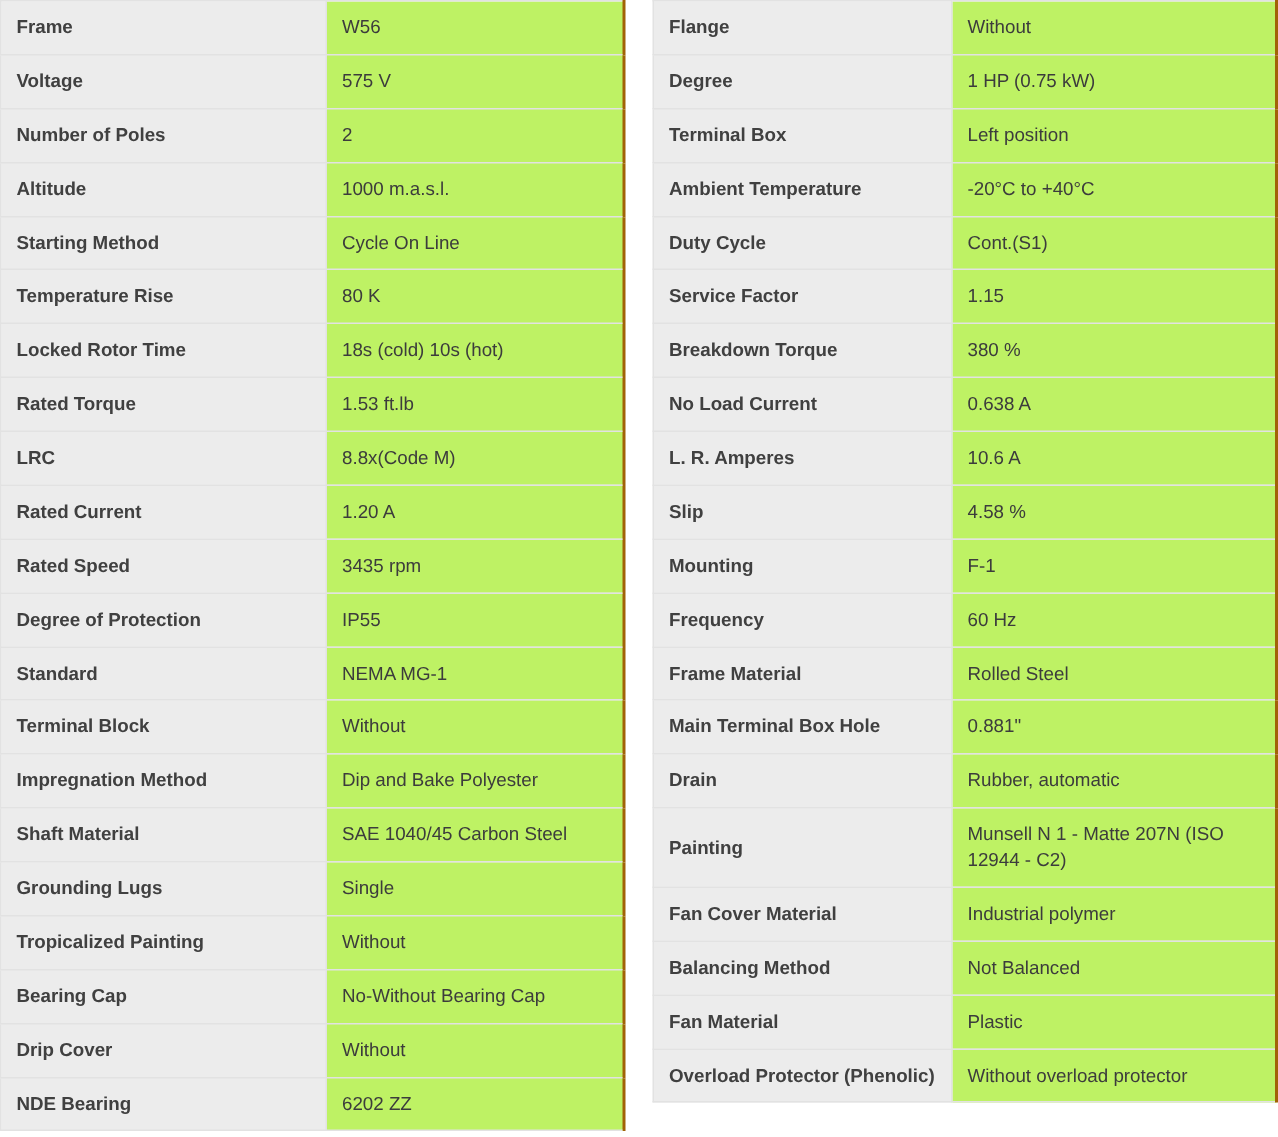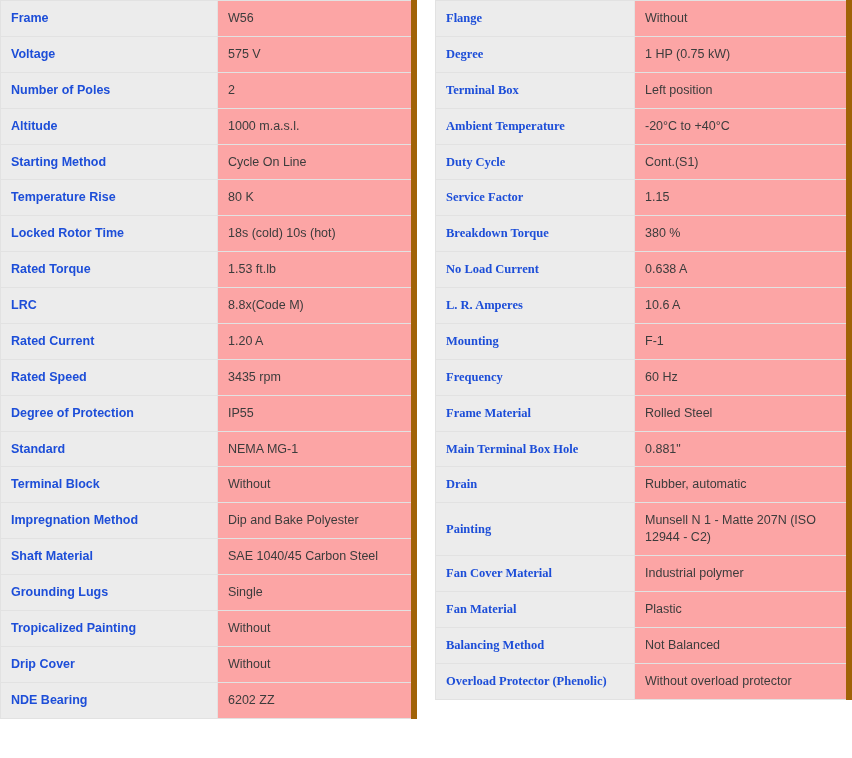--- a/index.html
+++ b/index.html
@@ -37,32 +37,31 @@
     vertical-align: middle;
     line-height: 1.35;
   }
   table.spec tr:first-child td {
     border-top: 1px solid #e2e2e2;
   }
   td.k {
     width: 196px;
     background: #ececec;
     font-weight: bold;
-    color: #1d4ed8;
+    color: #404040;
     border-right: 1px solid #e2e2e2;
     border-left: 1px solid #e2e2e2;
   }
   td.v {
-    background: #fca5a5;
+    background: #bef264;
     color: #3c3c3c;
-    border-right: 6px solid #a16207;
+    border-right: 2px solid #a16207;
   }
   .right-col td.k {
     width: 178px;
-    font-family: Liberation Serif, serif;
   }
 </style>
 </head>
 <body>
 
 <div class="spec-wrap">
 
   <div class="spec-col">
     <table class="spec left-col">
       <tbody id="left-body">
@@ -132,20 +131,24 @@
           </tr>
           <tr>
             <td class="k">Grounding Lugs</td>
             <td class="v">Single</td>
           </tr>
           <tr>
             <td class="k">Tropicalized Painting</td>
             <td class="v">Without</td>
           </tr>
           <tr>
+            <td class="k">Bearing Cap</td>
+            <td class="v">No-Without Bearing Cap</td>
+          </tr>
+          <tr>
             <td class="k">Drip Cover</td>
             <td class="v">Without</td>
           </tr>
           <tr>
             <td class="k">NDE Bearing</td>
             <td class="v">6202 ZZ</td>
           </tr>
         </tbody>
     </table>
   </div>
@@ -183,20 +186,24 @@
           </tr>
           <tr>
             <td class="k">No Load Current</td>
             <td class="v">0.638 A</td>
           </tr>
           <tr>
             <td class="k">L. R. Amperes</td>
             <td class="v">10.6 A</td>
           </tr>
           <tr>
+            <td class="k">Slip</td>
+            <td class="v">4.58 %</td>
+          </tr>
+          <tr>
             <td class="k">Mounting</td>
             <td class="v">F-1</td>
           </tr>
           <tr>
             <td class="k">Frequency</td>
             <td class="v">60 Hz</td>
           </tr>
           <tr>
             <td class="k">Frame Material</td>
             <td class="v">Rolled Steel</td>
@@ -211,26 +218,26 @@
           </tr>
           <tr>
             <td class="k">Painting</td>
             <td class="v">Munsell N 1 - Matte 207N (ISO 12944 - C2)</td>
           </tr>
           <tr>
             <td class="k">Fan Cover Material</td>
             <td class="v">Industrial polymer</td>
           </tr>
           <tr>
+            <td class="k">Balancing Method</td>
+            <td class="v">Not Balanced</td>
+          </tr>
+          <tr>
             <td class="k">Fan Material</td>
             <td class="v">Plastic</td>
-          </tr>
-          <tr>
-            <td class="k">Balancing Method</td>
-            <td class="v">Not Balanced</td>
           </tr>
           <tr>
             <td class="k">Overload Protector (Phenolic)</td>
             <td class="v">Without overload protector</td>
           </tr>
         </tbody>
     </table>
   </div>
 
 </div>

